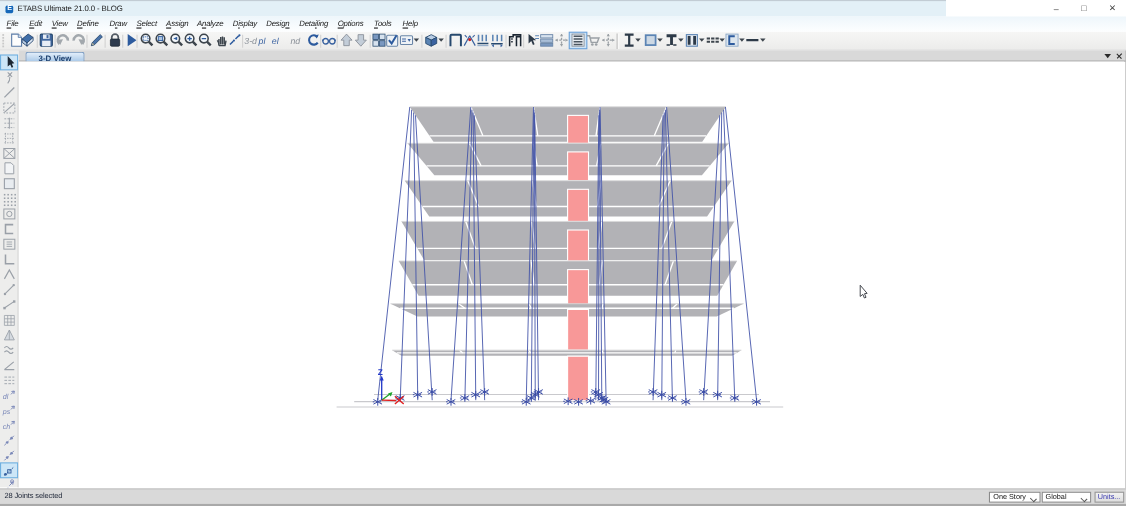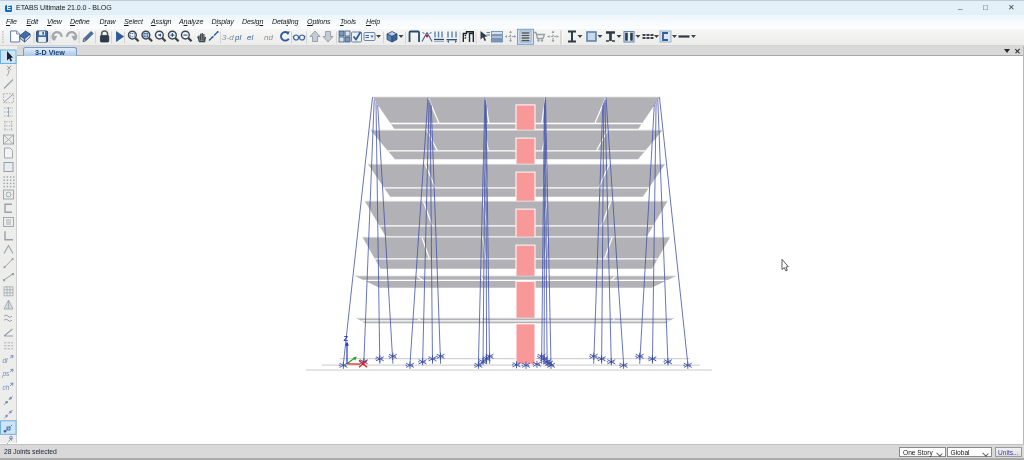--- a/index.html
+++ b/index.html
@@ -1,16 +1,16 @@
 <!DOCTYPE html>
 <html><head><meta charset="utf-8"><style>
 *{margin:0;padding:0;box-sizing:border-box}
 html,body{width:1024px;height:460px;overflow:hidden}
 body{position:relative;font-family:"Liberation Sans",sans-serif;background:#fff;}
-.titlebar{position:absolute;left:0;top:0;width:1024px;height:15px;background:#e3f0f7;border-top:1px solid #c2ccd4;}
+.titlebar{position:absolute;left:0;top:0;width:860px;height:15px;background:#e3f0f7;border-top:1px solid #c2ccd4;}
 .elogo{position:absolute;left:5px;top:4px;width:7px;height:7px;background:#1568ba;border-radius:1.5px;}
 .elogo:after{content:"E";position:absolute;left:1.7px;top:-1px;font-size:6.5px;font-weight:bold;color:#fff;}
 .title{position:absolute;left:16px;top:3.4px;font-size:7.1px;letter-spacing:-0.1px;color:#1a1a1a;}
 .winbtn{position:absolute;top:0;font-size:8px;color:#444;}
 .menubar{position:absolute;left:0;top:15px;width:1024px;height:14px;background:linear-gradient(#eef6fb,#fdfeff);}
 .mi{position:absolute;top:3px;font-size:7.1px;letter-spacing:-0.15px;color:#1a1a1a;font-style:italic;}
 .u{text-decoration:underline;}
 .toolbar{position:absolute;left:0;top:29px;width:1024px;height:17.4px;background:linear-gradient(#f6f6f5,#ececeb);border-bottom:1px solid #d5d5d5;}
 .tabrow{position:absolute;left:17px;top:46.4px;width:1007px;height:9.8px;background:#d9d9d9;border-bottom:1px solid #a8a8a8;}
 .tabrow2{position:absolute;left:0;top:46.4px;width:17px;height:9.8px;background:#ededec;}

